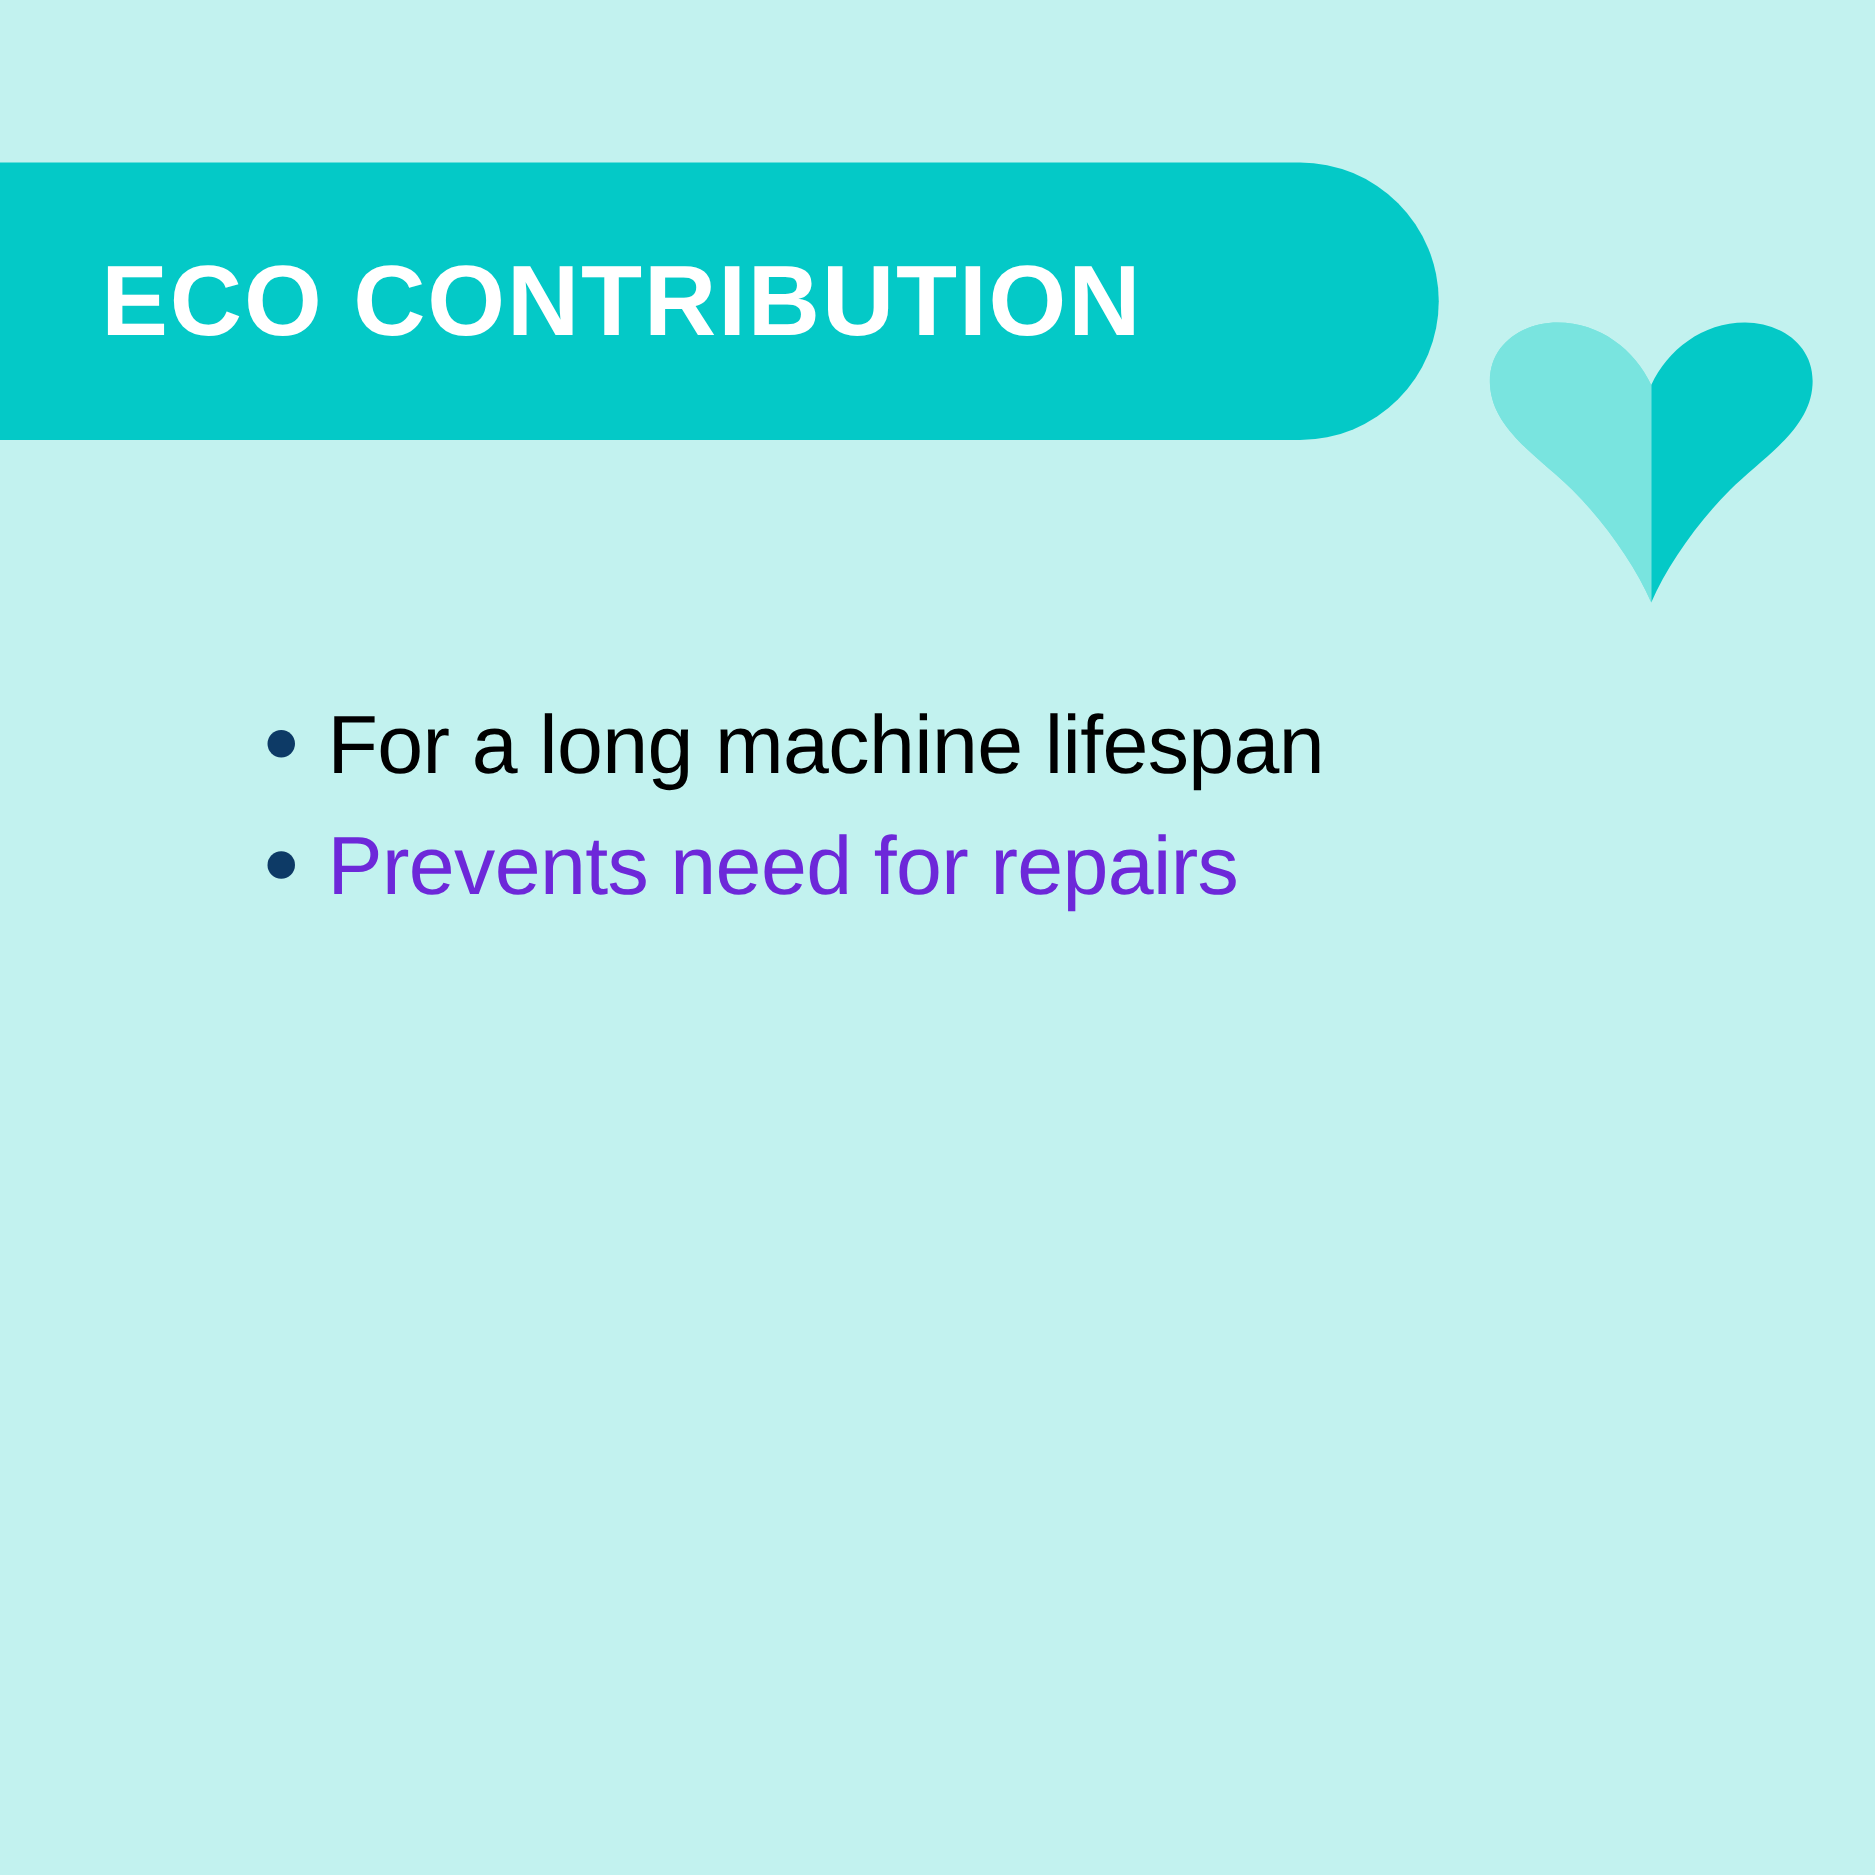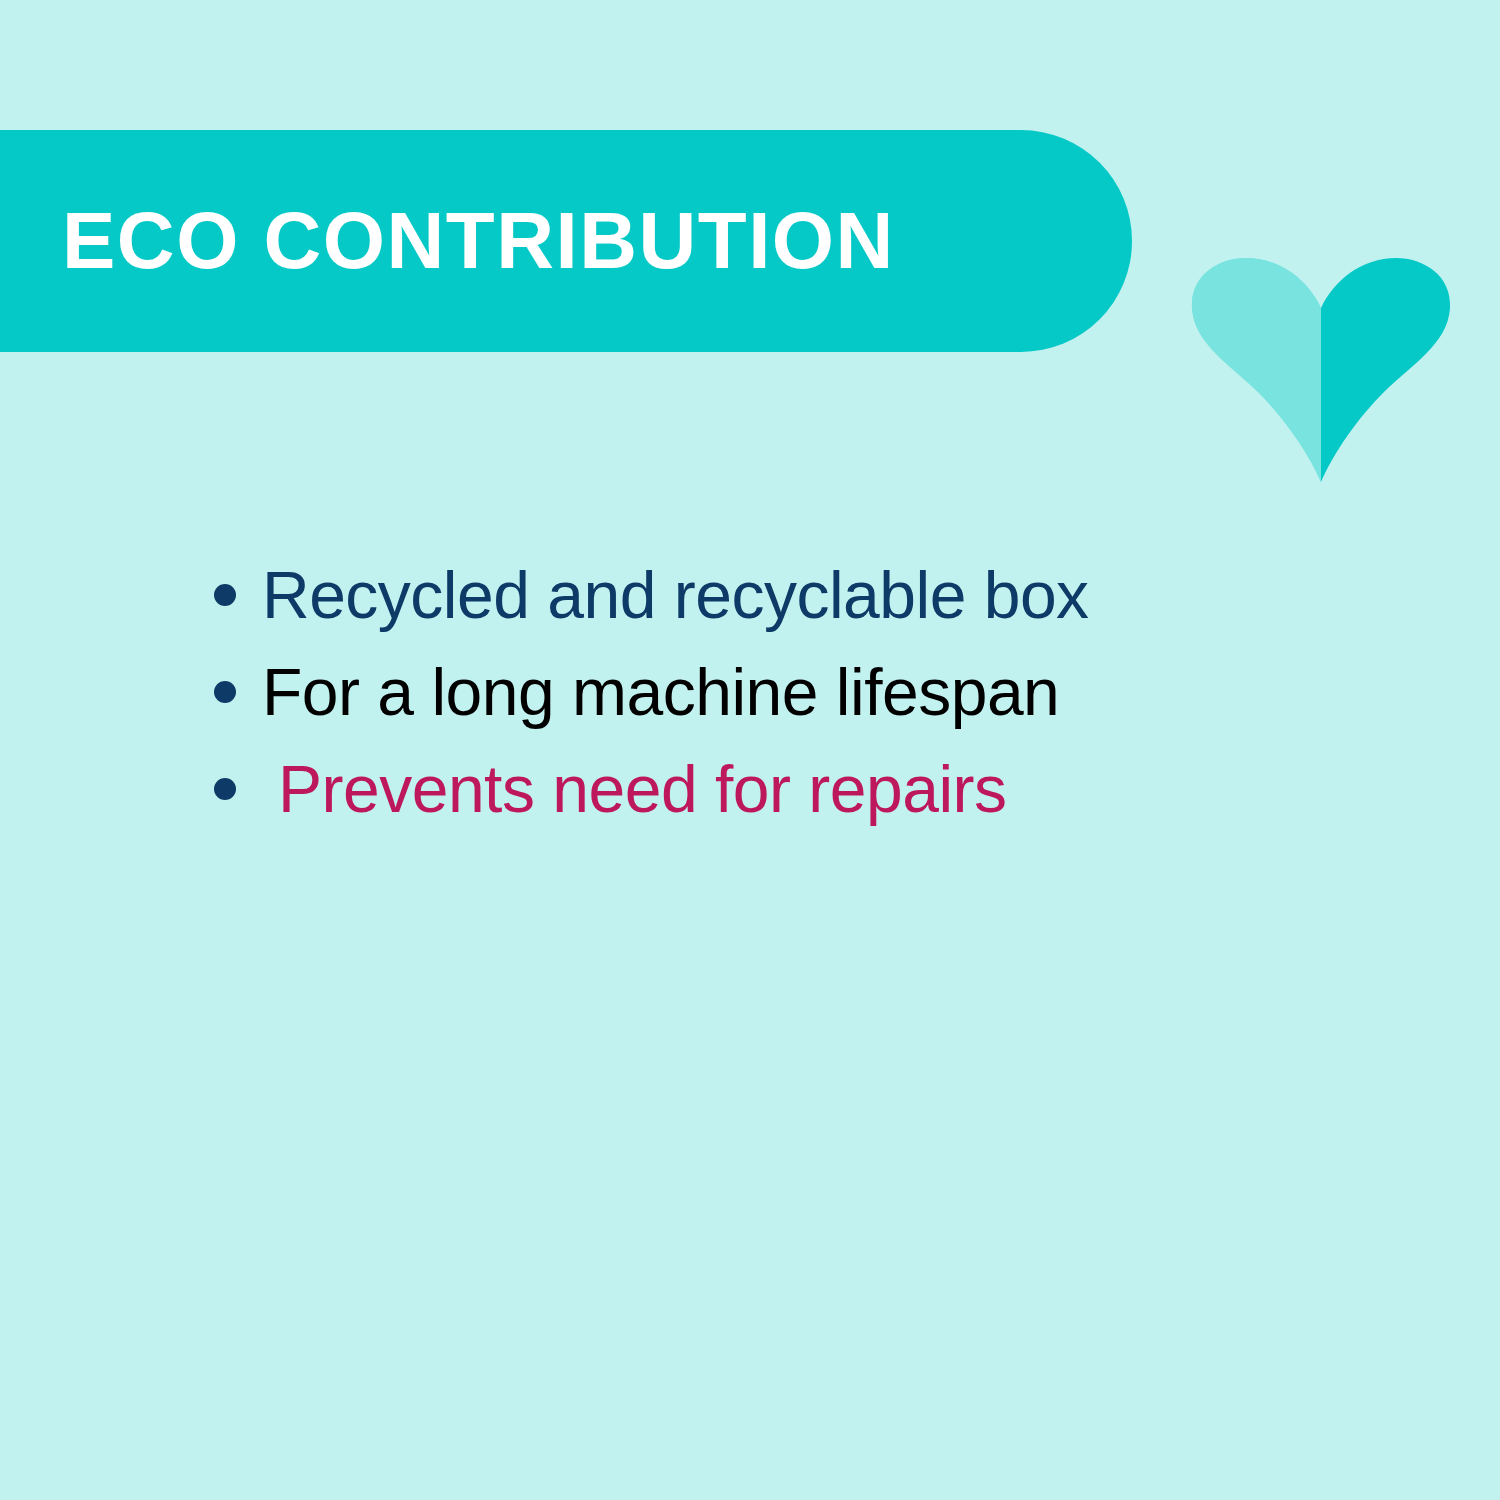--- a/index.html
+++ b/index.html
@@ -108,45 +108,41 @@
     -webkit-font-smoothing: antialiased;
   }
 </style>
 </head>
 <body style="background: rgb(194, 242, 239);">
 
 <div class="page" style="background: rgb(194, 242, 239);">
 
   <div class="header-row">
 
-    <div class="title-banner" style="background: rgb(4, 201, 199);">
+    <div class="title-banner" style="background: rgb(4, 201, 199); padding-left: 19px;">
       <div class="title-text" style="color: rgb(255, 255, 255);">ECO CONTRIBUTION</div>
     </div>
 
     <div class="heart-logo">
       <svg viewBox="0 0 266 232" xmlns="http://www.w3.org/2000/svg" aria-hidden="true">
 
         <path d="M133 226 C 120 196 96 162 70 136 C 44 110 6 88 4 52 C 2 20 30 2 58 2 C 92 2 120 24 133 52 C 133 52 133 226 133 226 Z" fill="#79e4df"></path>
 
         <path d="M133 226 C 146 196 170 162 196 136 C 222 110 260 88 262 52 C 264 20 236 2 208 2 C 174 2 146 24 133 52 C 133 52 133 226 133 226 Z" fill="#04c9c7"></path>
 
         <path d="M133 226 C 120 196 96 162 70 136 C 44 110 6 88 4 52 C 2 20 30 2 58 2 C 92 2 120 24 133 52 C 133 52 133 226 133 226 Z" fill="#79e4df"></path>
       </svg>
     </div>
 
   </div>
 
   <ul class="bullet-list">
     <li class="bullet-item">
       <span class="bullet-dot" style="background: rgb(13, 58, 102);"></span>
-      <span class="bullet-label" style="color: rgb(13, 58, 102);">Recycled and recyclable box</span>
-    </li>
-    <li class="bullet-item">
-      <span class="bullet-dot" style="background: rgb(13, 58, 102);"></span>
       <span class="bullet-label" style="color: #000000;">For a long machine lifespan</span>
     </li>
     <li class="bullet-item">
       <span class="bullet-dot" style="background: rgb(13, 58, 102);"></span>
-      <span class="bullet-label" style="color: #be185d; margin-left: 16px;">Prevents need for repairs</span>
+      <span class="bullet-label" style="color: #6d28d9;">Prevents need for repairs</span>
     </li>
   </ul>
 
 </div>
 
 </body></html>

